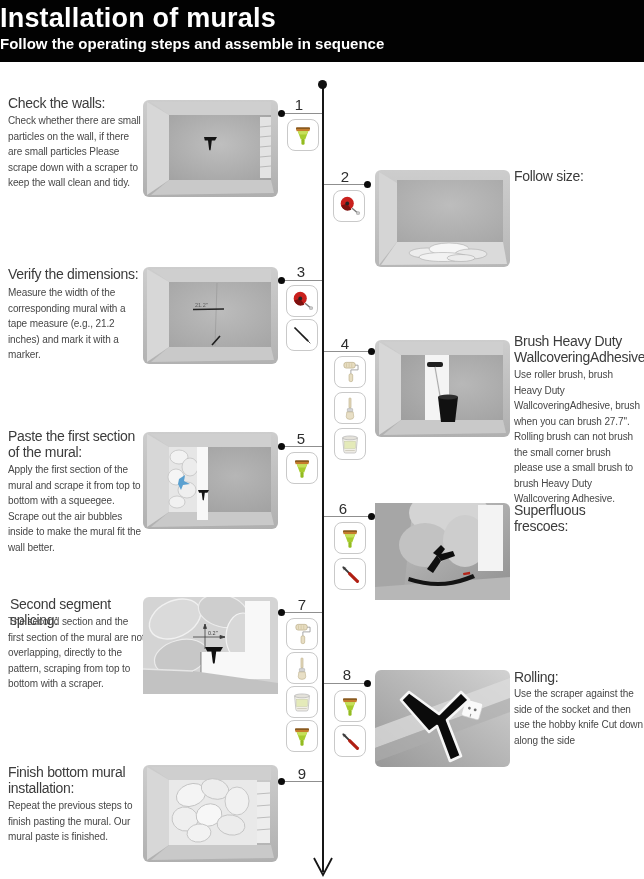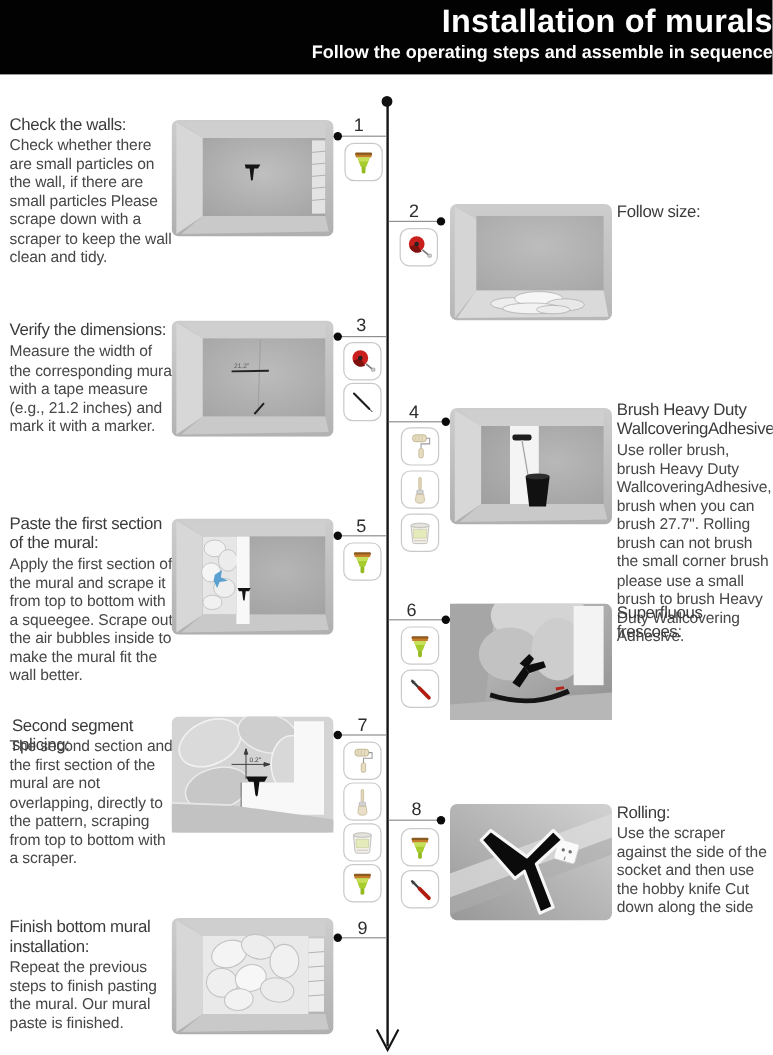--- a/index.html
+++ b/index.html
@@ -1,28 +1,28 @@
 <!DOCTYPE html>
 <html><head>
 <meta charset="utf-8">
 <style>
   html,body{margin:0;padding:0;background:#ffffff;}
   #page{position:relative;width:644px;height:879px;background:#ffffff;overflow:hidden;
         font-family:"Liberation Sans",sans-serif;}
   
-  .hdr{position:absolute;left:0;top:0;width:644px;height:62px;background:#020202;color:#fff;text-align:right;}
+  .hdr{position:absolute;left:0;top:0;width:644px;height:62px;background:#020202;color:#fff;text-align:left;}
   .hdr .t1{margin:0;padding-top:3px;font-size:27px;font-weight:700;letter-spacing:.2px;}
   .hdr .t2{margin:0;padding-top:1px;font-size:15px;font-weight:700;}
   
   .tl-line{position:absolute;left:322px;top:84px;width:2px;height:788px;background:#161616;}
   .tl-dot{position:absolute;left:318px;top:80px;width:9px;height:9px;border-radius:50%;background:#111;}
   .tl-arrow{position:absolute;left:311px;top:856px;width:24px;height:22px;}
   
   .stitle{position:absolute;color:#3b3b3b;font-size:14px;line-height:16px;letter-spacing:-.3px;}
-  .sdesc{position:absolute;color:#474747;font-size:13px;line-height:15.5px;letter-spacing:-.1px;}
+  .sdesc{position:absolute;color:#474747;font-size:10px;line-height:15.5px;letter-spacing:-.1px;}
   
   .num{position:absolute;width:44px;text-align:center;font-size:15px;color:#2d2d2d;}
   .nline{position:absolute;height:1px;background:#8f8f8f;}
   .dot{position:absolute;width:7px;height:7px;border-radius:50%;background:#0b0b0b;}
   
   .img{position:absolute;width:135px;height:97px;}
   .img svg{display:block;width:135px;height:97px;}
   
   .ibox{position:absolute;width:32px;height:32px;border:1px solid #c9c9c9;border-radius:8px;
         background:#fff;box-sizing:border-box;display:flex;align-items:center;justify-content:center;}

